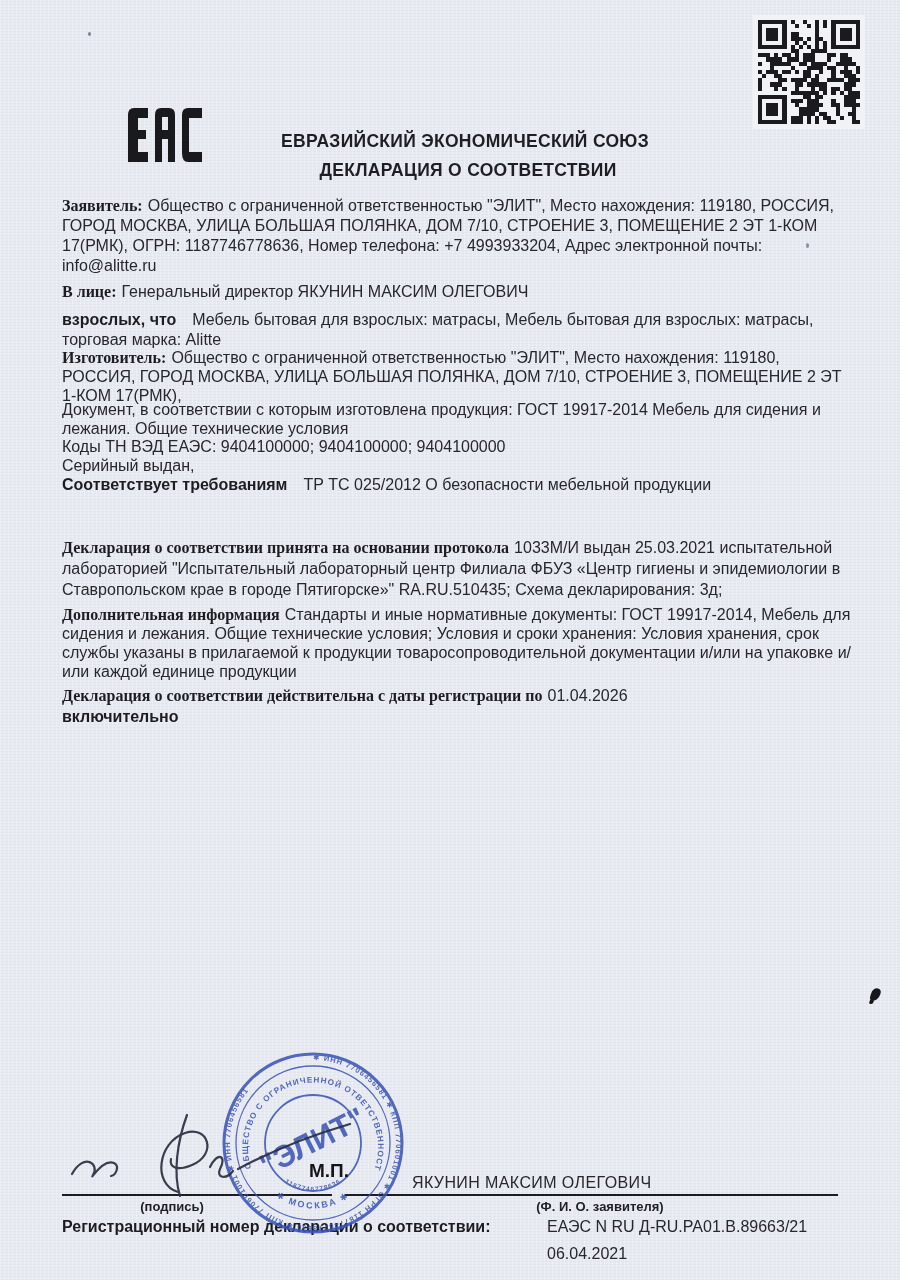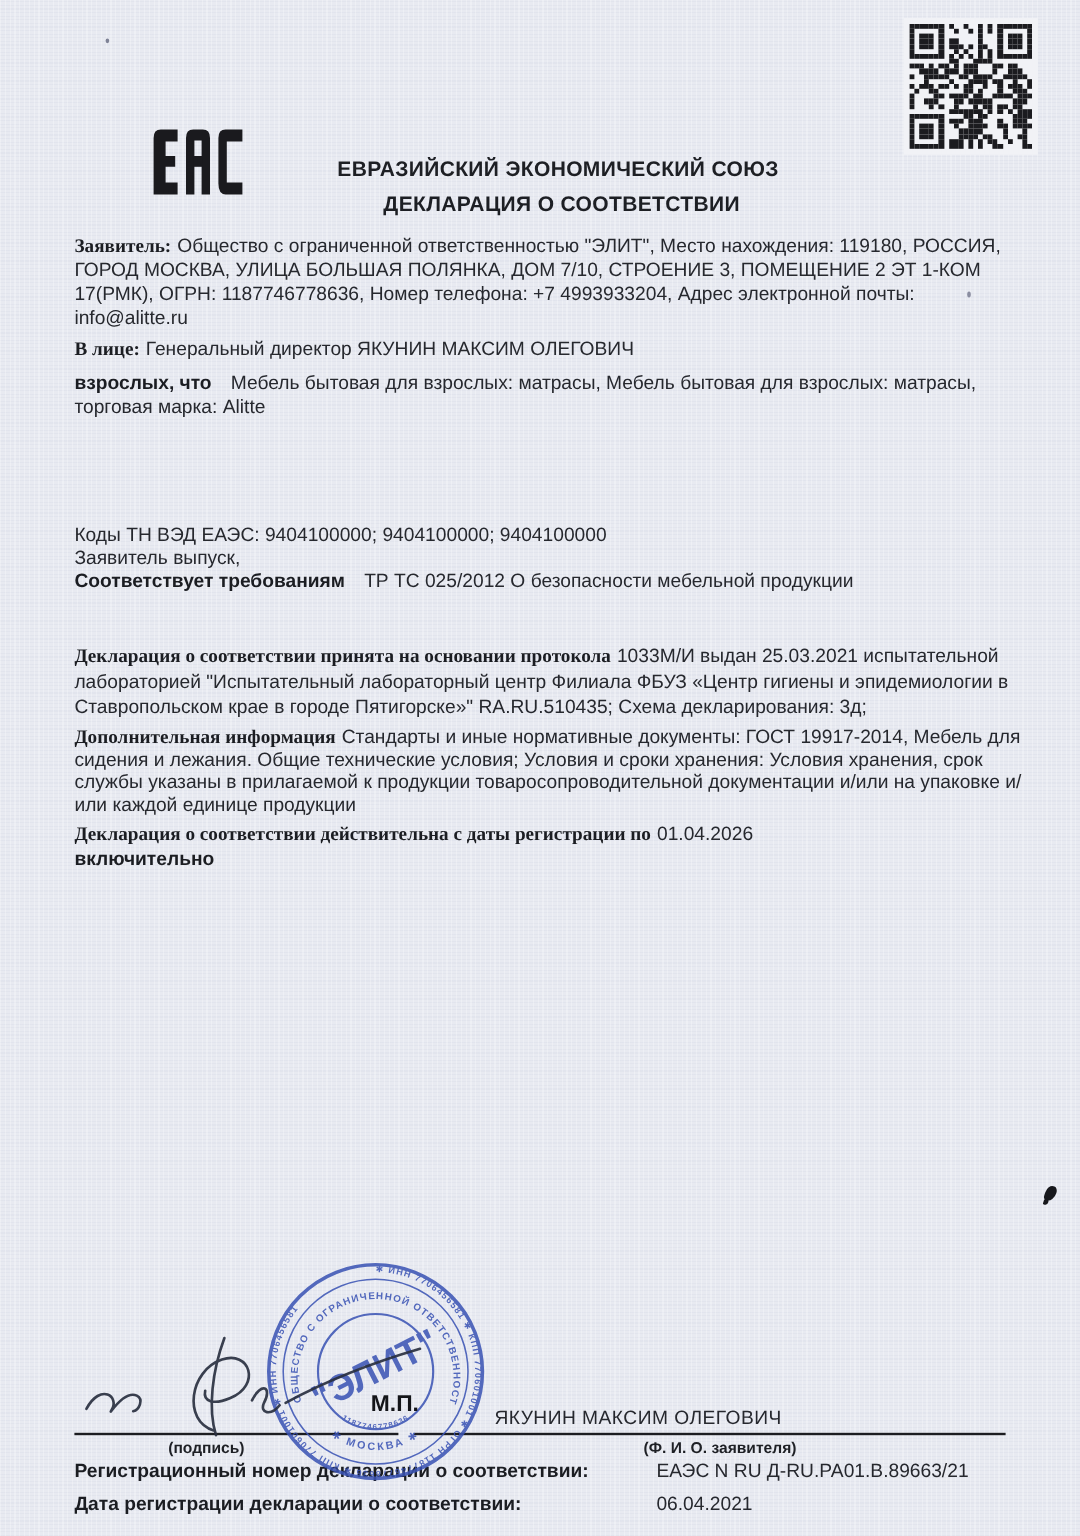--- a/index.html
+++ b/index.html
@@ -717,25 +717,29 @@
   </div>
 
   <div class="para" style="top:282px">
     <b class="gap-sm">В лице:</b><span>Генеральный директор ЯКУНИН МАКСИМ ОЛЕГОВИЧ</span>
   </div>
 
   <div class="para" style="top:310px">
     <b class="gap-lg">взрослых, что</b><span>Мебель бытовая для взрослых: матрасы, Мебель бытовая для взрослых: матрасы, торговая марка: Alitte</span>
   </div>
 
-
+  <div class="para lh19" style="top:348px">
+    <b class="gap-sm">Изготовитель:</b><span>Общество с ограниченной ответственностью "ЭЛИТ", Место нахождения: 119180, РОССИЯ, ГОРОД МОСКВА, УЛИЦА БОЛЬШАЯ ПОЛЯНКА, ДОМ 7/10, СТРОЕНИЕ 3, ПОМЕЩЕНИЕ 2 ЭТ 1-КОМ 17(РМК),</span>
+  </div>
+
+  <div class="para lh19" style="top:400px">Документ, в соответствии с которым изготовлена продукция: ГОСТ 19917-2014 Мебель для сидения и лежания. Общие технические условия</div>
 
   <div class="para" style="top:437px">Коды ТН ВЭД ЕАЭС: 9404100000; 9404100000; 9404100000</div>
 
-  <div class="para" style="top:456px">Заявитель выпуск,</div>
+  <div class="para" style="top:456px">Серийный выдан,</div>
 
   <div class="para" style="top:475px">
     <b class="gap-lg">Соответствует требованиям</b><span>ТР ТС 025/2012 О безопасности мебельной продукции</span>
   </div>
 
   <div class="para lh21" style="top:537px">
     <b class="gap-sm">Декларация о соответствии принята на основании протокола</b><span>1033М/И выдан 25.03.2021 испытательной лабораторией "Испытательный лабораторный центр Филиала ФБУЗ «Центр гигиены и эпидемиологии в Ставропольском крае в городе Пятигорске»" RA.RU.510435; Схема декларирования: 3д;</span>
   </div>
 
   <div class="para lh19" style="top:605px">
@@ -792,20 +796,19 @@
   <div class="hline" style="left:345px;top:1194px;width:493px;"></div>
 
   <div class="caption" style="left:172px;top:1199px;">(подпись)</div>
   <div class="caption" style="left:600px;top:1199px;">(Ф. И. О. заявителя)</div>
 
   <div class="regrow" style="top:1218px;">
     <span class="lbl">Регистрационный номер декларации о соответствии:</span>
     <span class="val">ЕАЭС N RU Д-RU.РА01.В.89663/21</span>
   </div>
   <div class="regrow" style="top:1245px;">
-    <span class="lbl">Дата регистрации декларации о соответствии:</span>
     <span class="val">06.04.2021</span>
   </div>
 
   <div class="blot"></div>
   <div class="speck1"></div>
   <div class="speck2"></div>
 </div>
 
 </body></html>

